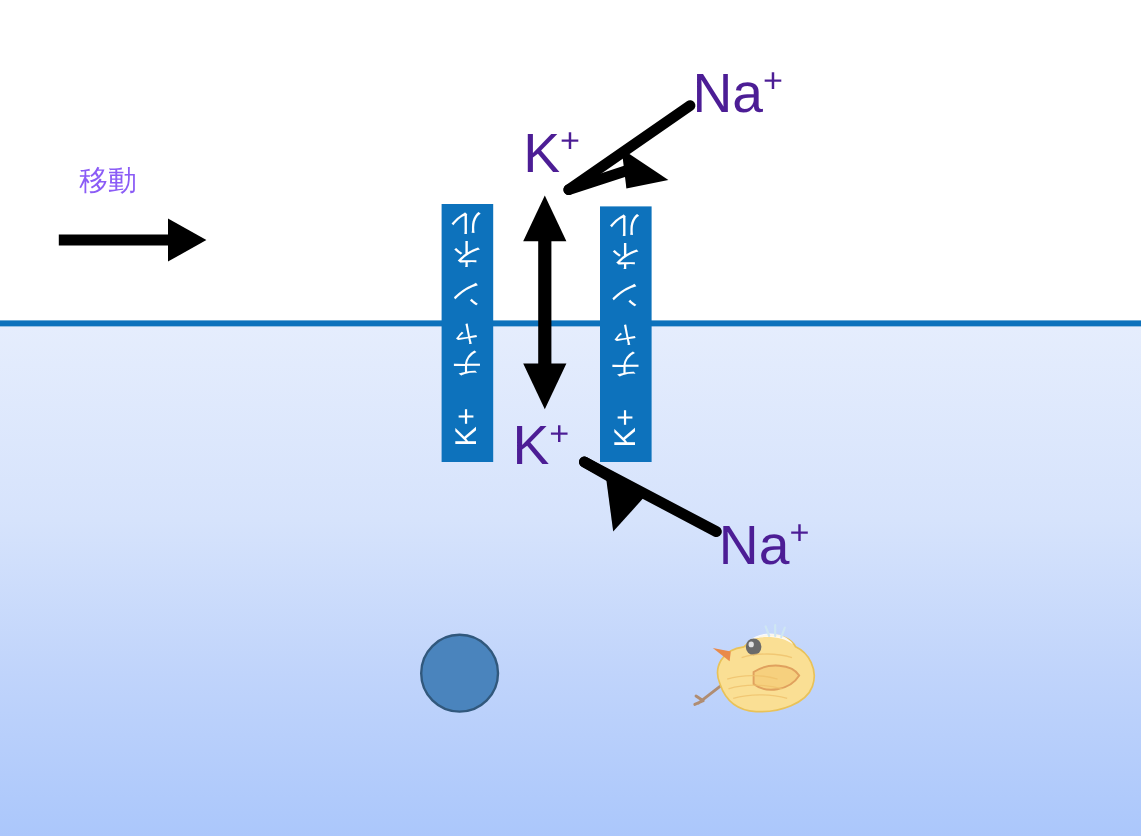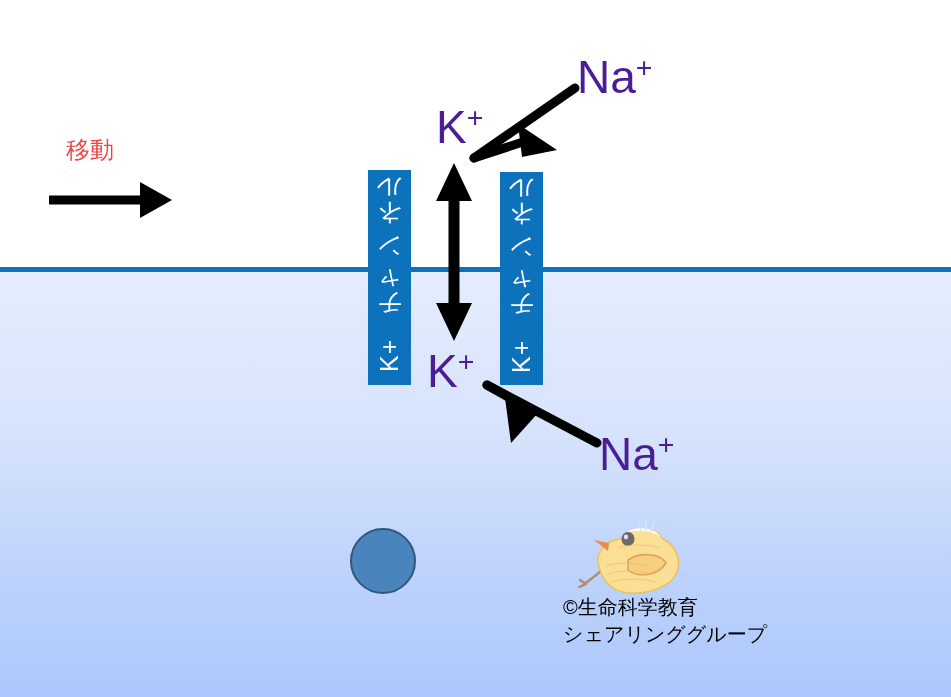--- a/index.html
+++ b/index.html
@@ -81,21 +81,21 @@
   #k-in    { left: 427px; top: 348px; }
   #na-out  { left: 577px; top: 54px; }
   #na-in   { left: 599px; top: 431px; }
 
   
   #move-label {
     position: absolute;
     left: 66px;
     top: 134px;
     font-size: 24px;
-    color: #ef4444;
+    color: #8b5cf6;
     white-space: nowrap;
     text-align: center;
   }
 
   
   .overlay {
     position: absolute;
     left: 0;
     top: 0;
     width: 951px;
@@ -211,16 +211,14 @@
     <path d="M66,52 C78,44 98,45 104,55 C96,68 76,70 66,62 Z" fill="#f6d07e" stroke="#e0a15e" stroke-width="1.6"></path>
 
     <g stroke="#eec06a" stroke-width="1.1" fill="none" opacity="0.75">
       <path d="M44,58 C56,54 74,54 86,58"></path>
       <path d="M45,66 C58,62 76,62 90,66"></path>
       <path d="M49,74 C62,70 80,70 94,74"></path>
       <path d="M56,40 C68,36 86,36 98,40"></path>
     </g>
   </svg>
 
-  <div id="credit">©生命科学教育
-シェアリンググループ</div>
 
 </div>
 
 </body></html>

